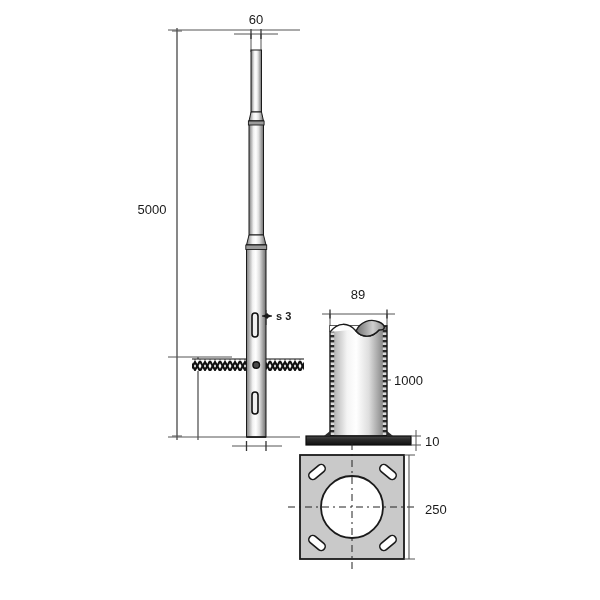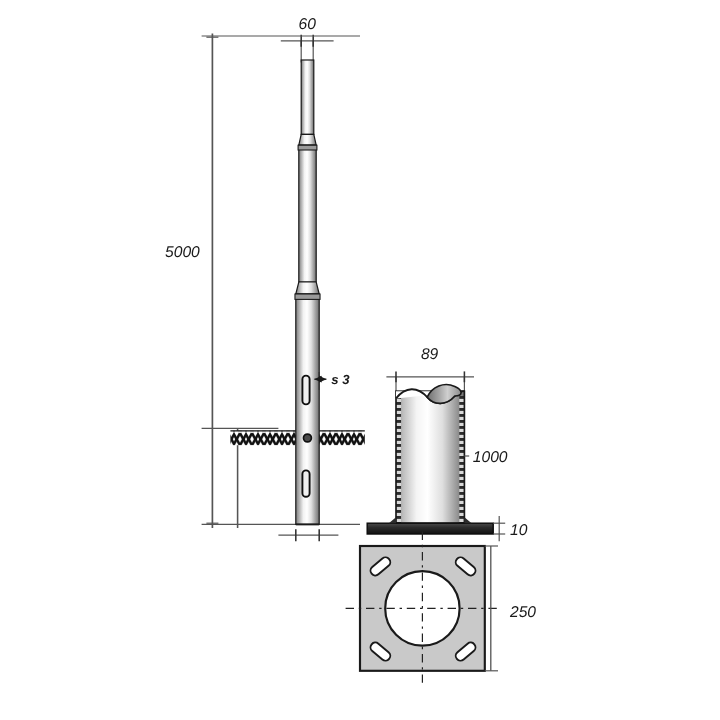--- a/index.html
+++ b/index.html
@@ -1,18 +1,18 @@
 <!DOCTYPE html>
 <html><head>
 <meta charset="utf-8">
 <style>
   html,body{margin:0;padding:0;background:#ffffff;}
   body{width:600px;height:600px;overflow:hidden;
        font-family:"Liberation Sans", sans-serif;}
-  #drawing{position:relative;width:600px;height:600px;background:#fff;font-style:italic;}
+  #drawing{position:relative;width:600px;height:600px;background:#fff;}
   svg#cad{position:absolute;left:0;top:0;width:600px;height:600px;}
   .dimtext{font-family:"Liberation Sans", sans-serif;font-size:13px;fill:#1a1a1a;}
   .dimtext-sm{font-family:"Liberation Sans", sans-serif;font-size:11px;fill:#1a1a1a;font-weight:bold;}
 </style>
 </head>
 <body>
 
 <div id="drawing">
 
   <svg id="cad" viewBox="0 0 600 600">

